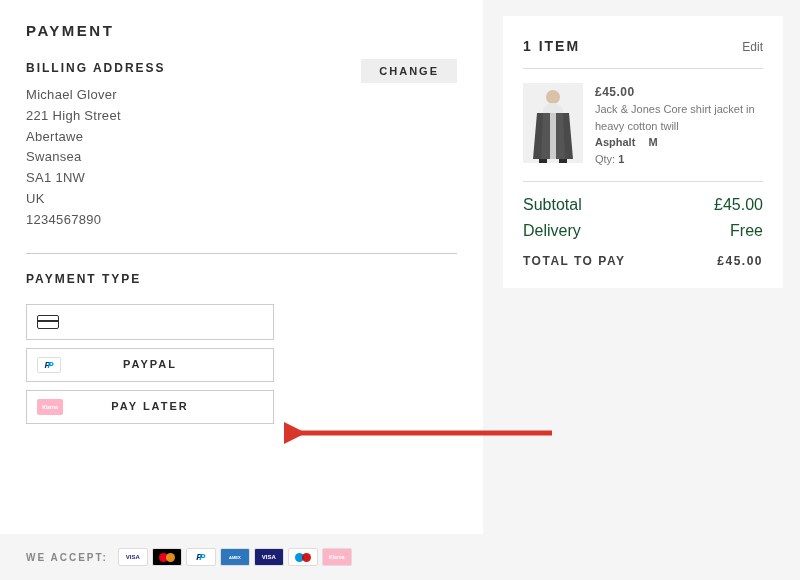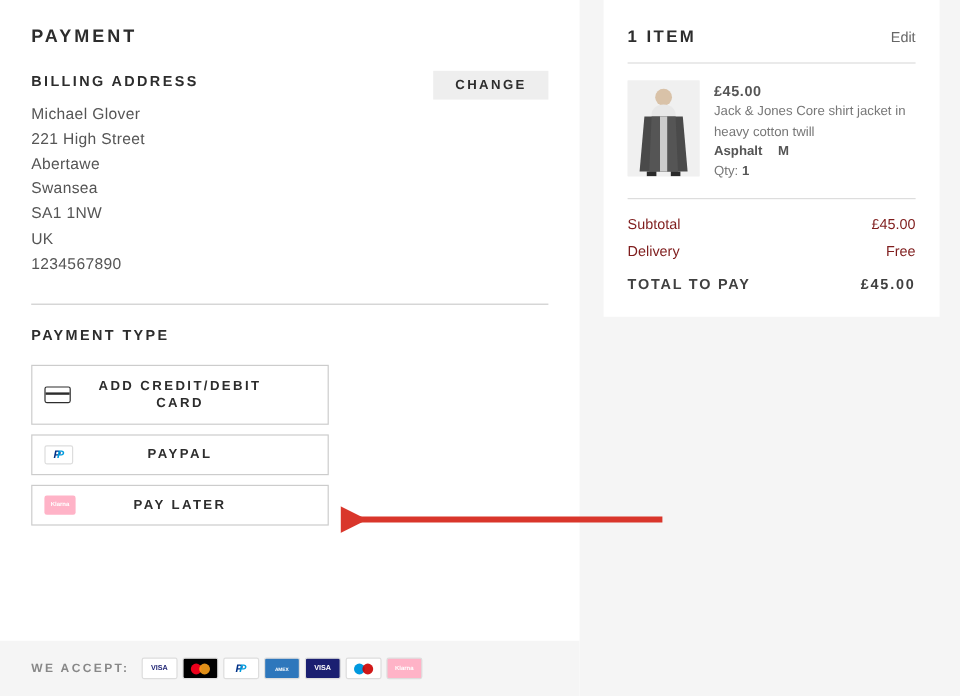--- a/index.html
+++ b/index.html
@@ -19,20 +19,21 @@
       padding: 22px 26px 0 26px;
       display: flex;
       flex-direction: column;
     }
     .side-col {
       background: #fff;
       width: 280px;
       padding: 22px 20px 16px 20px;
       margin-right: 8px;
       align-self: flex-start;
+      margin-top: 16px;
     }
 
     h2.section-title {
       font-size: 15px;
       font-weight: 700;
       letter-spacing: 2.5px;
       color: #2d2d2d;
       margin-bottom: 22px;
     }
     h3.sub-title {
@@ -236,21 +237,21 @@
     .thumb {
       width: 60px; height: 80px; background: #eee; position: relative; overflow: hidden;
     }
     .thumb svg { width: 100%; height: 100%; display: block; }
     .item-info { flex: 1; font-size: 11px; color: #777; line-height: 1.5; }
     .item-info .price { font-weight: 700; color: #555; font-size: 12px; letter-spacing: 0.5px; }
     .item-info .variant { color: #555; font-weight: 700; font-size: 11px; }
     .item-info .variant span { margin-right: 10px; }
     .totals-row {
       display: flex; justify-content: space-between;
-      font-size: 12px; color: #7f1d1d; padding: 4px 0;
+      font-size: 16px; color: #14532d; padding: 4px 0;
     }
     .totals-row.final {
       font-weight: 700; color: #404040; letter-spacing: 1.5px; font-size: 12px; margin-top: 6px;
     }
   </style>
 </head>
 <body>
 
 <div class="main-col">
   <h2 class="section-title">PAYMENT</h2>
@@ -269,21 +270,20 @@
 
   <hr class="hr">
 
   <div class="payment-type-block">
     <h3 class="sub-title" style="margin-bottom:18px">PAYMENT TYPE</h3>
 
     <div class="pay-option primary">
       <span class="icon-slot">
           <span class="card-icon"></span>
         </span>
-      <span class="label-slot">ADD CREDIT/DEBIT CARD</span>
     </div>
 
 
     <div class="pay-option">
       <span class="icon-slot">
           <span class="mini-badge paypal"></span>
         </span>
       <span class="label-slot">PAYPAL</span>
     </div>
 

